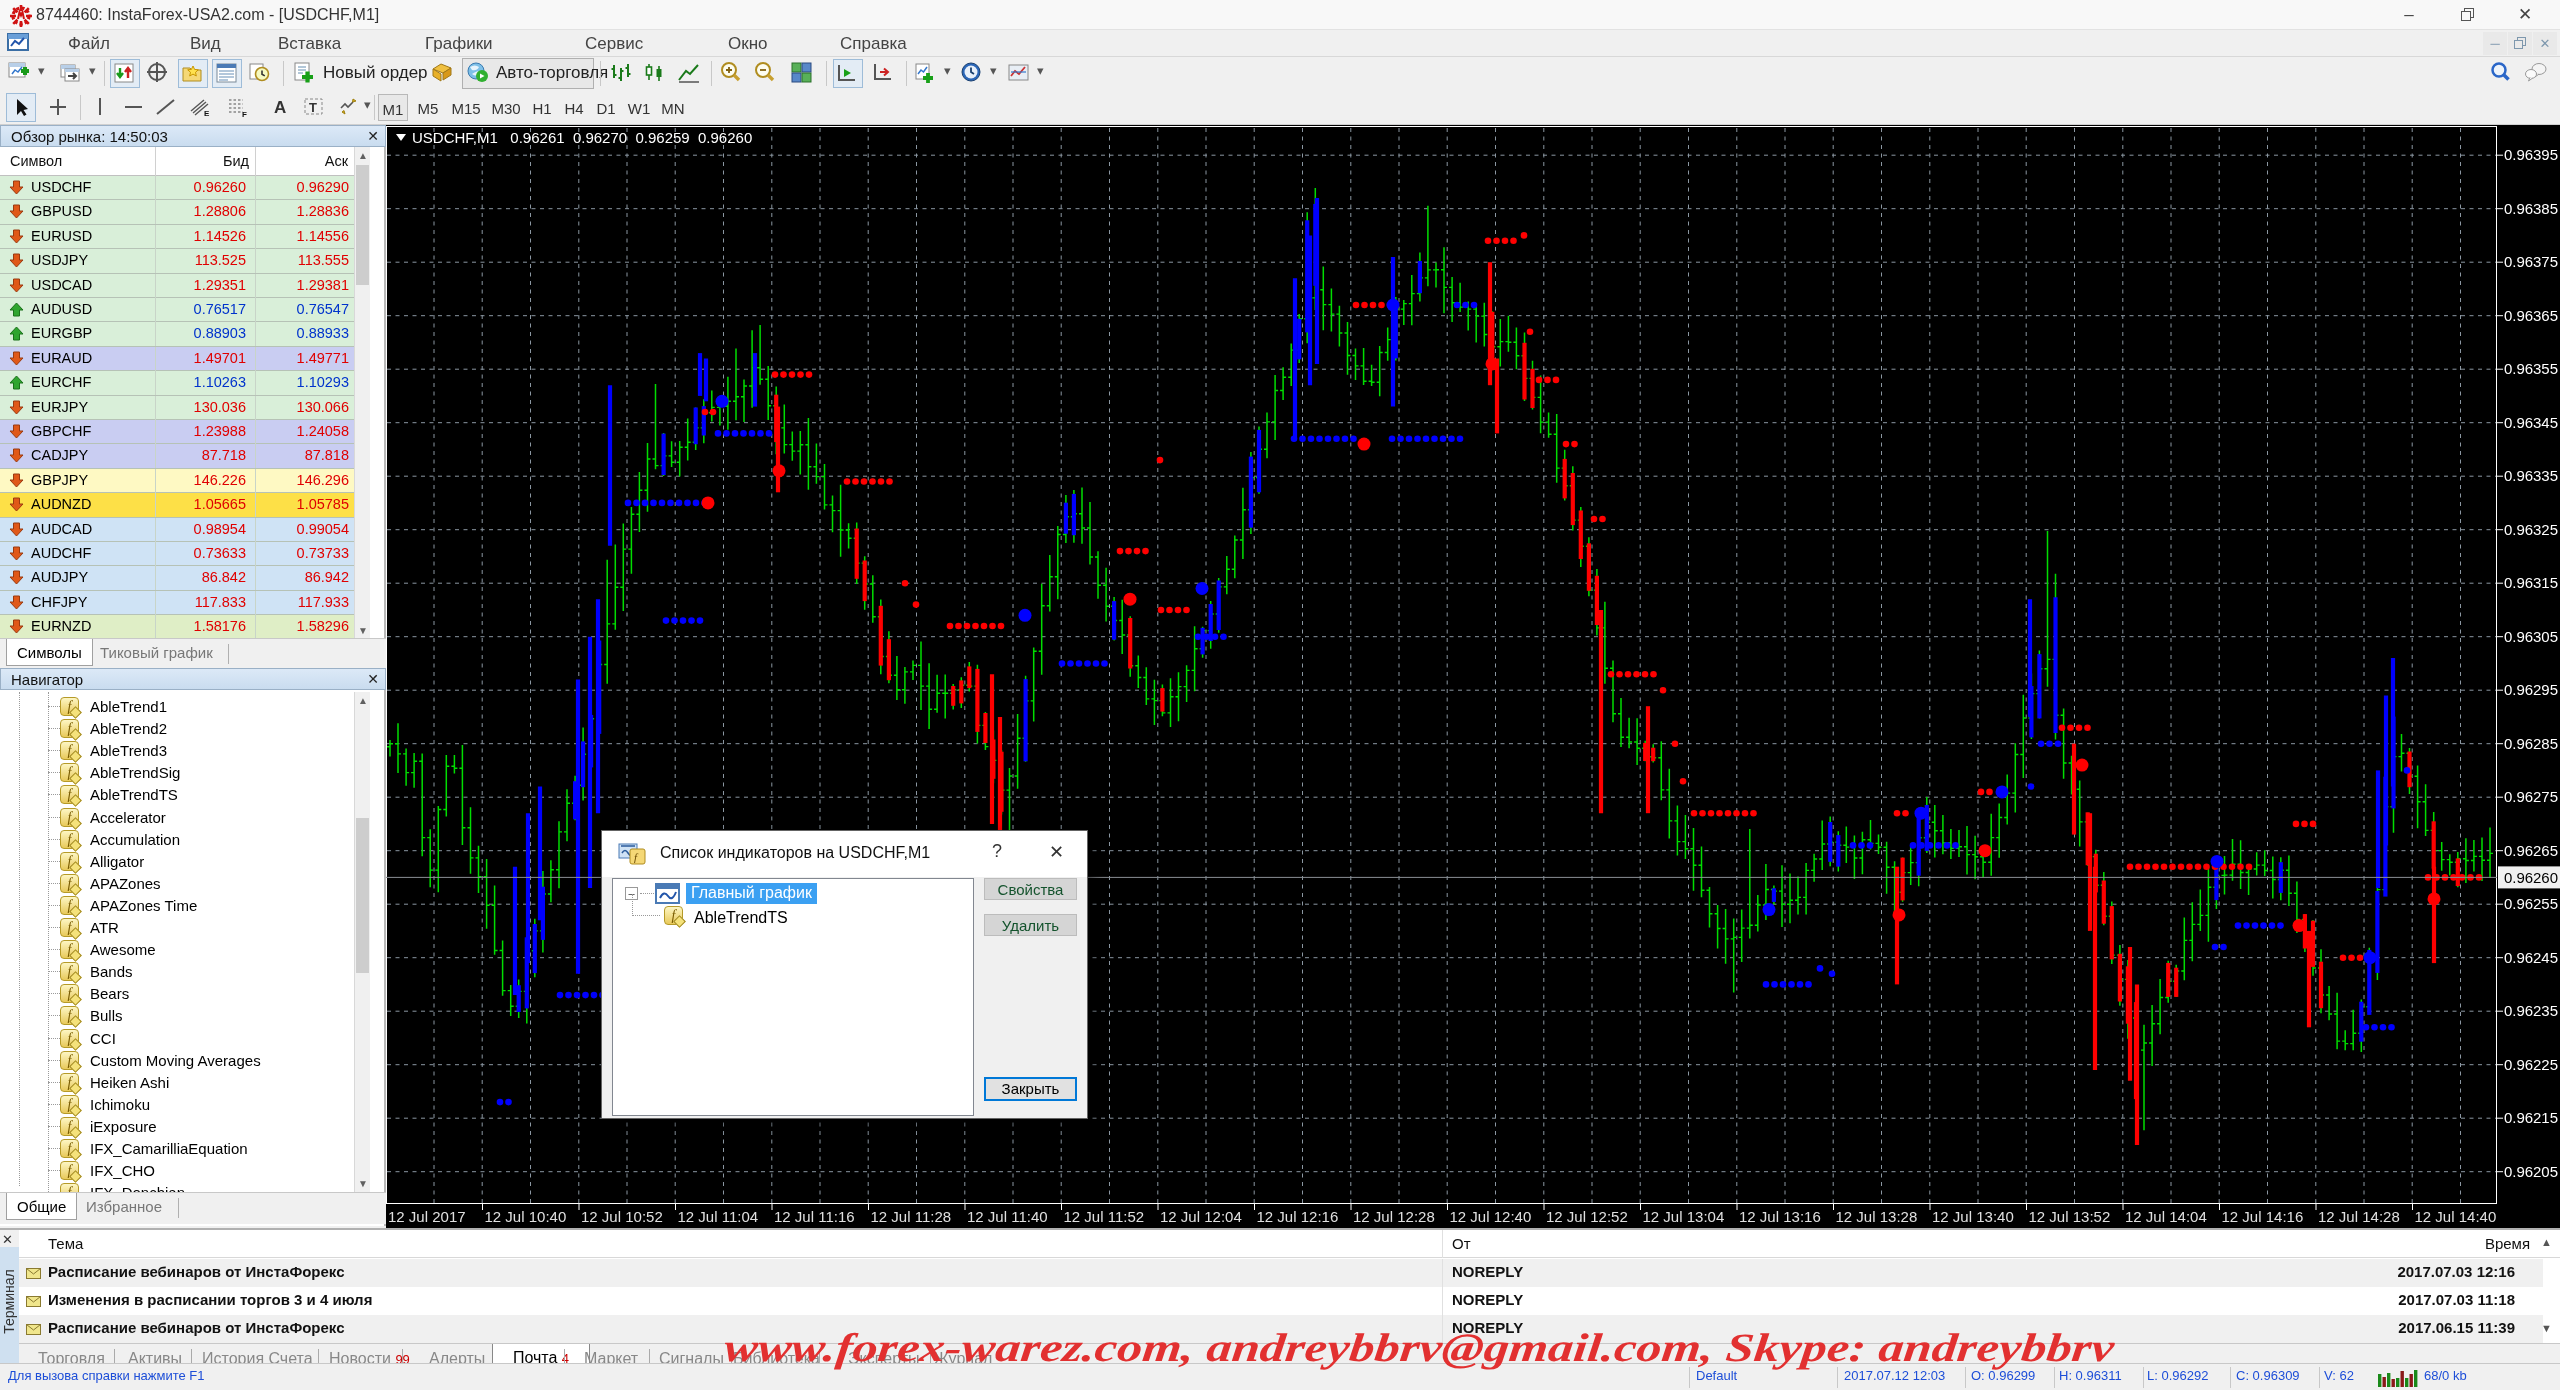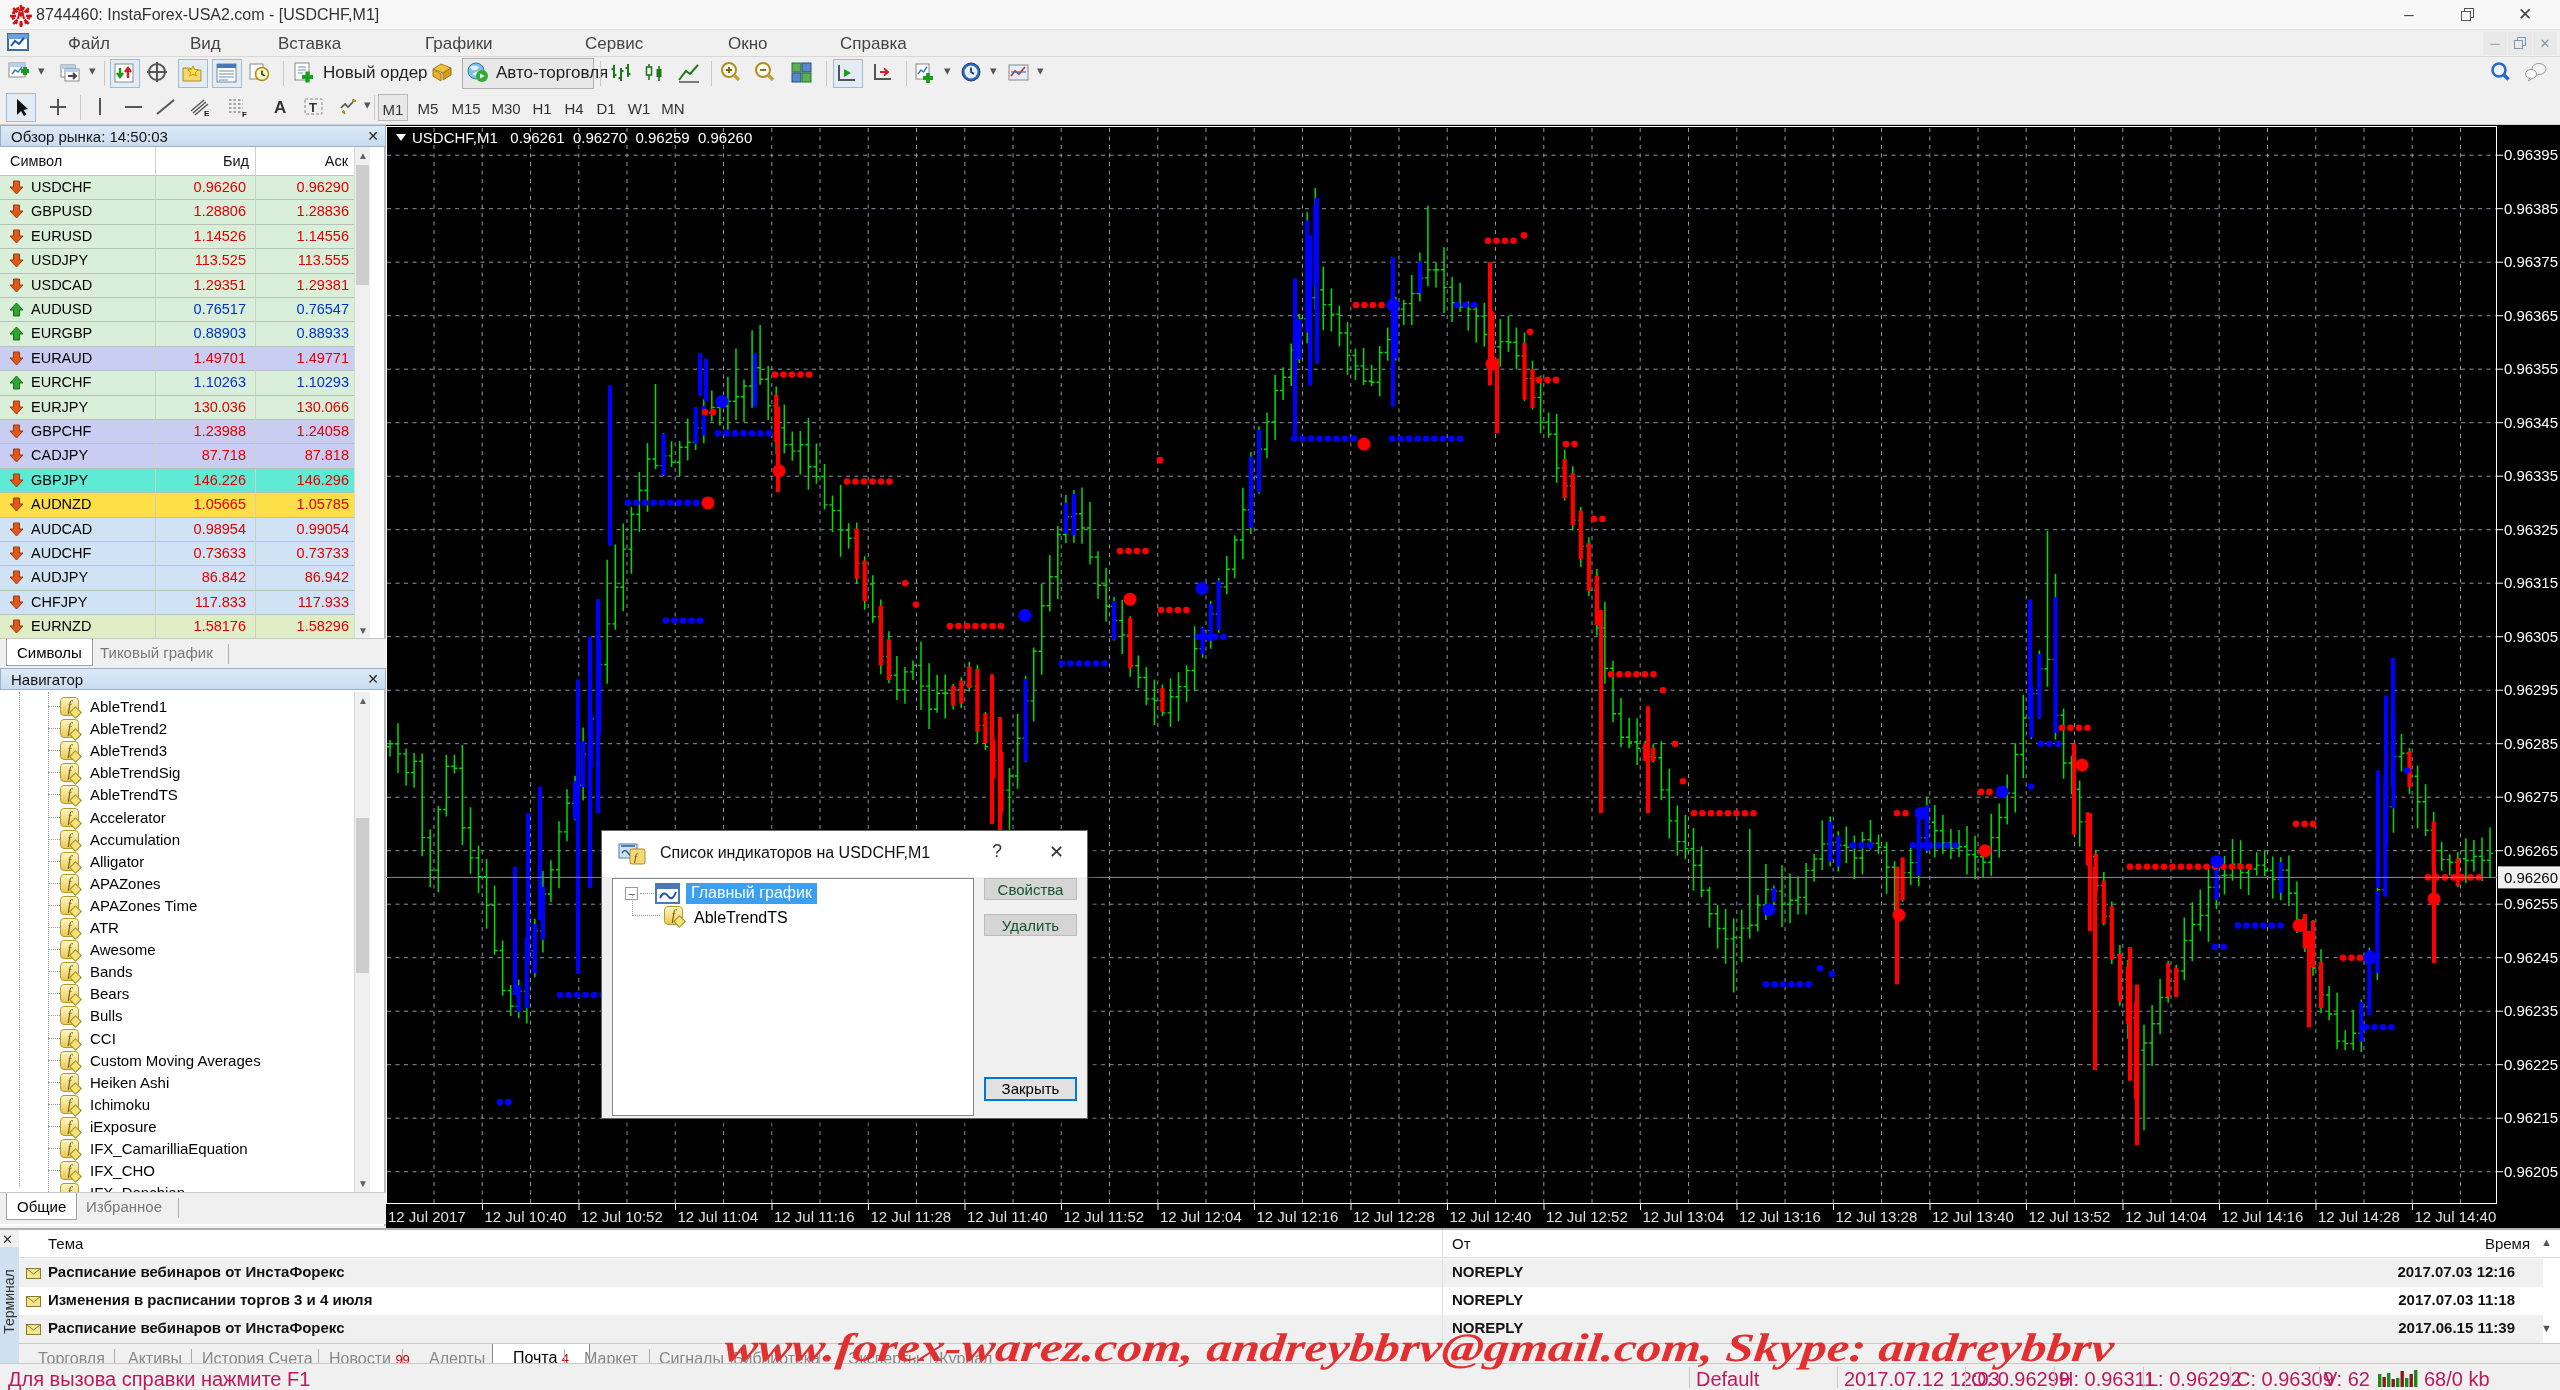--- a/index.html
+++ b/index.html
@@ -54,21 +54,21 @@
 .dbtn{position:absolute;left:382px;width:93px;height:22px;background:#d5d5d5;border:1px solid #bcbcbc;color:#14532d;font-size:15px;text-align:center;line-height:21px}
 #dclose{position:absolute;left:382px;top:246px;width:93px;height:24px;background:#e1e1e1;border:2px solid #0078d7;color:#000;font-size:15px;text-align:center;line-height:20px}
 
 #term{left:0;top:1228px;width:2560px;height:135px;background:#fff;border-top:2px solid #b0b0b0}
 .trow{position:absolute;left:19px;width:2524px;height:28px;font-size:15px}
 .tsub{position:absolute;left:29px;top:4px;font-weight:bold;color:#111}
 .tfrom{position:absolute;left:1433px;top:4px;font-weight:bold;color:#111}
 .ttime{position:absolute;right:10px;top:4px;font-weight:bold;color:#111}
 .btab{position:absolute;top:0;font-size:16px;color:#888;padding:6px 0 0 0;white-space:nowrap}
 
-#status{left:0;top:1363px;width:2560px;height:27px;background:#f0f0f0;border-top:1px solid #c8c8c8;font-size:20px;color:#be185d}
+#status{left:0;top:1363px;width:2560px;height:27px;background:#f0f0f0;border-top:1px solid #c8c8c8;font-size:13px;color:#1d4ed8}
 .ssep{position:absolute;top:3px;width:1px;height:21px;background:#c8c8c8}
 .sitem{position:absolute;top:4px}
 
 #wmark{left:722px;top:1324px;font-family:"Liberation Serif",serif;font-style:italic;font-weight:bold;font-size:40px;color:#e23030;white-space:nowrap;transform:skewX(-6deg) scaleX(1.26);transform-origin:left bottom;z-index:50}
 </style></head>
 <body>
 <div id="win">
 <div id="titlebar" class="abs">
       <svg class="abs" style="left:8px;top:2px" width="28" height="28" viewBox="0 0 28 28">
         <g fill="none" stroke="#d01313">
@@ -408,21 +408,21 @@
       <div class="mwrow" style="top:319.4px;background:#c9cdf2;border-bottom:1px solid #b6c2b6">
         <svg width="17" height="17" viewBox="0 0 17 17" style="position:absolute;left:8px;top:3px">
           <path d="M8.5 15 L2 8 H5.5 V2 H11.5 V8 H15 Z" fill="#e05818" stroke="#993a10"></path>
         </svg>
         <span class="mwsym">CADJPY</span>
         <span class="mwbid cr">87.718</span>
         <span class="mwask cr">87.818</span>
         <span style="position:absolute;left:155px;top:0;width:1px;height:24px;background:#c8d4c8"></span>
         <span style="position:absolute;left:255px;top:0;width:1px;height:24px;background:#c8d4c8"></span>
       </div>
-      <div class="mwrow" style="top:343.8px;background:#5eead4;border-bottom:1px solid #b6c2b6">
+      <div class="mwrow" style="top:343.8px;background:#fef9c3;border-bottom:1px solid #b6c2b6">
         <svg width="17" height="17" viewBox="0 0 17 17" style="position:absolute;left:8px;top:3px">
           <path d="M8.5 15 L2 8 H5.5 V2 H11.5 V8 H15 Z" fill="#e05818" stroke="#993a10"></path>
         </svg>
         <span class="mwsym">GBPJPY</span>
         <span class="mwbid cr">146.226</span>
         <span class="mwask cr">146.296</span>
         <span style="position:absolute;left:155px;top:0;width:1px;height:24px;background:#c8d4c8"></span>
         <span style="position:absolute;left:255px;top:0;width:1px;height:24px;background:#c8d4c8"></span>
       </div>
       <div class="mwrow" style="top:368.2px;background:#fde047;border-bottom:1px solid #b6c2b6">

